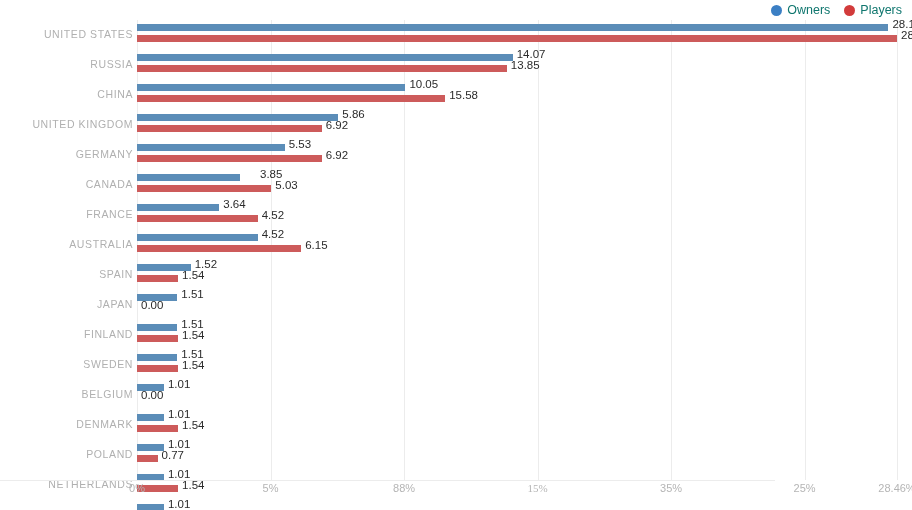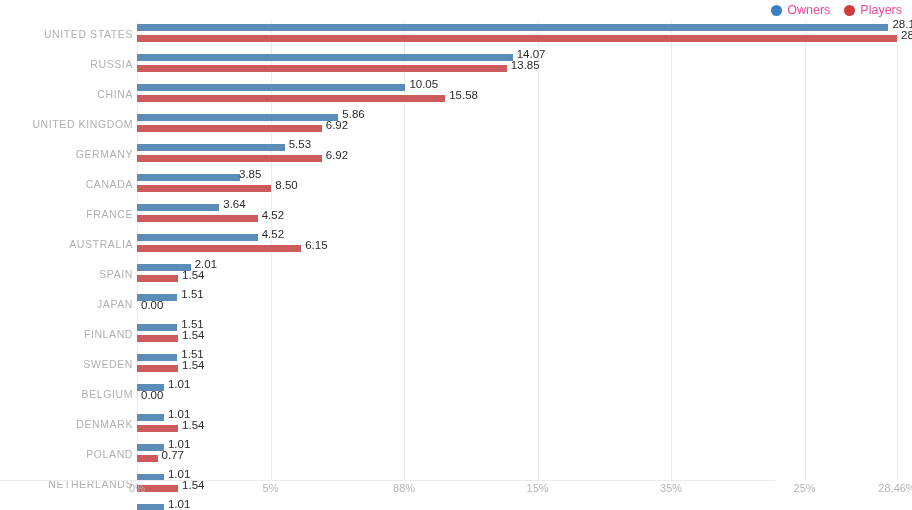--- a/index.html
+++ b/index.html
@@ -10,21 +10,21 @@
     font-family:"Liberation Sans", sans-serif;
     overflow:hidden;
     position:relative;
   }
   #chart-root{position:absolute;left:0;top:0;width:912px;height:510px;}
 
   
   .legend{
     position:absolute; right:10px; top:3px;
     display:flex; align-items:center; gap:14px;
-    font-size:12.5px; color:#ec4899;
+    font-size:12.5px; color:#0f766e;
   }
   .legend-item{display:flex;align-items:center;gap:5px;}
   .legend-dot{width:11px;height:11px;border-radius:50%;display:inline-block;}
 
   
   .plot{
     position:absolute;
     left:137px; top:20px;
     width:760px; height:460px;
   }
@@ -153,39 +153,39 @@
         </div>
         <div class="row" style="top: 120px;">
           <div class="bar owners" style="width: 147.674px; background: rgb(91, 141, 184);"></div>
           <div class="bar players" style="width: 184.793px; background: rgb(205, 91, 91);"></div>
           <div class="vlabel owners" style="left: 151.674px;">5.53</div>
           <div class="vlabel players" style="left: 188.793px;">6.92</div>
         </div>
         <div class="row" style="top: 150px;">
           <div class="bar owners" style="width: 102.811px; background: rgb(91, 141, 184);"></div>
           <div class="bar players" style="width: 134.322px; background: rgb(205, 91, 91);"></div>
-          <div class="vlabel owners" style="left: 102px;">3.85</div>
-          <div class="vlabel players" style="left: 138.322px;">8.50</div>
+          <div class="vlabel owners" style="left: 123px;">3.85</div>
+          <div class="vlabel players" style="left: 138.322px;">5.03</div>
         </div>
         <div class="row" style="top: 180px;">
           <div class="bar owners" style="width: 82.2488px; background: rgb(91, 141, 184);"></div>
           <div class="bar players" style="width: 120.703px; background: rgb(205, 91, 91);"></div>
           <div class="vlabel owners" style="left: 86.2488px;">3.64</div>
           <div class="vlabel players" style="left: 124.703px;">4.52</div>
         </div>
         <div class="row" style="top: 210px;">
           <div class="bar owners" style="width: 120.703px; background: rgb(91, 141, 184);"></div>
           <div class="bar players" style="width: 164.23px; background: rgb(205, 91, 91);"></div>
           <div class="vlabel owners" style="left: 124.703px;">4.52</div>
           <div class="vlabel players" style="left: 168.23px;">6.15</div>
         </div>
         <div class="row" style="top: 240px;">
           <div class="bar owners" style="width: 53.6753px; background: rgb(91, 141, 184);"></div>
           <div class="bar players" style="width: 41.1244px; background: rgb(205, 91, 91);"></div>
-          <div class="vlabel owners" style="left: 57.6753px;">2.01</div>
+          <div class="vlabel owners" style="left: 57.6753px;">1.52</div>
           <div class="vlabel players" style="left: 45.1244px;">1.54</div>
         </div>
         <div class="row" style="top: 270px;">
           <div class="bar owners" style="width: 40.3233px; background: rgb(91, 141, 184);"></div>
           <div class="bar players" style="width: 0px; background: rgb(205, 91, 91);"></div>
           <div class="vlabel owners" style="left: 44.3233px;">1.51</div>
           <div class="vlabel players" style="left: 4px;">0.00</div>
         </div>
         <div class="row" style="top: 300px;">
           <div class="bar owners" style="width: 40.3233px; background: rgb(91, 141, 184);"></div>
@@ -230,19 +230,19 @@
         </div>
       </div>
   </div>
 
   <div class="axis-base"></div>
 
   <div class="xaxis" id="xaxis">
       <div class="xtick" style="left: 0px;">0%</div>
       <div class="xtick" style="left: 133.521px;">5%</div>
       <div class="xtick" style="left: 267.041px;">88%</div>
-      <div class="xtick" style="left: 400.562px;">15%</div>
+      <div class="xtick" style="left: 400.562px; font-family: Liberation Serif, serif;">15%</div>
       <div class="xtick" style="left: 534.083px;">35%</div>
       <div class="xtick" style="left: 667.604px;">25%</div>
       <div class="xtick" style="left: 760px;">28.46%</div>
     </div>
 
 </div>
 
 </body></html>

